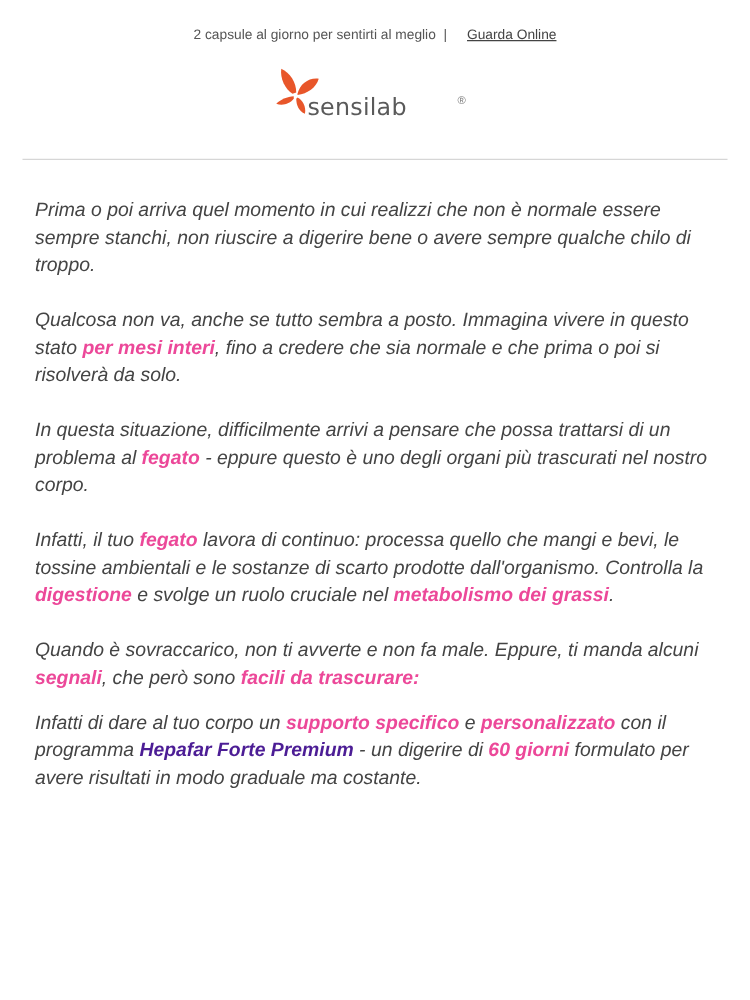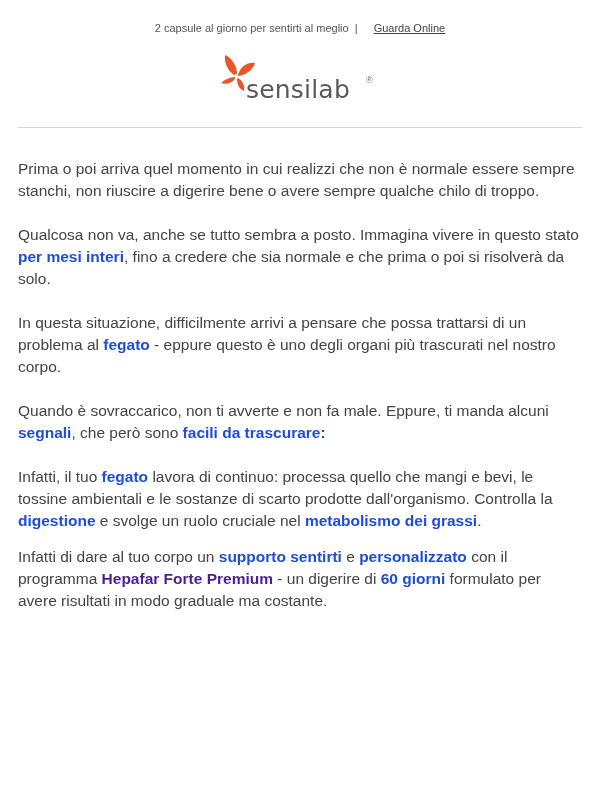--- a/index.html
+++ b/index.html
@@ -3,26 +3,26 @@
 <meta charset="utf-8">
 <style>
   html, body { margin: 0; padding: 0; background: #ffffff; }
   body { width: 600px; height: 800px; overflow: hidden; font-family: "Liberation Sans", sans-serif; color: #444444; }
   .preheader { text-align: center; font-size: 11px; color: #555555; padding-top: 21px; height: 14px; line-height: 14px; }
   .preheader .sep { margin-left: 3px; margin-right: 13px; }
   .preheader a { color: #444444; text-decoration: underline; }
   .logo { display: flex; justify-content: center; align-items: flex-end; height: 62px; margin-top: 18px; }
   .logo-inner { position: relative; width: 160px; height: 62px; }
   .logo svg.butterfly { position: absolute; left: 0; top: 0; }
-  .logo .wordmark { position: absolute; left: 26px; top: 22px; font-family: "DejaVu Sans", sans-serif; font-size: 25px; color: #5a5a5a; letter-spacing: 0.2px; }
+  .logo .wordmark { position: absolute; left: 26px; top: 22px; font-family: "DejaVu Sans", sans-serif; font-size: 19px; color: #5a5a5a; letter-spacing: 0.2px; }
   .logo .reg { position: absolute; left: 146px; top: 22px; font-size: 9px; color: #777; }
   .divider { margin: 12px 18px 0 18px; border: none; border-top: 1px solid #d6d6d6; height: 0; }
   .content { padding: 0 18px; font-size: 15.5px; line-height: 22px; color: #444444; }
-  .content p { margin: 0; }
-  .content b { color: #1d4ed8; }
+  .content p { margin: 10px; font-style: italic; }
+  .content b { color: #ec4899; }
   .p1 { margin-top: 30px !important; }
   .gap { margin-top: 22px !important; }
   ul.signs { margin: 13px 0 0 0; padding-left: 40px; list-style: disc; }
   ul.signs li { line-height: 22px; }
   .orange { color: #4c1d95; font-weight: bold; }
   .p6 { margin-top: 12px !important; }
   .p7 { margin-top: 14px !important; }
 </style>
 </head>
 <body>
@@ -48,20 +48,20 @@
 
 <hr class="divider">
 
 <div class="content">
   <p class="p1">Prima o poi arriva quel momento in cui realizzi che non è normale essere sempre stanchi, non riuscire a digerire bene o avere sempre qualche chilo di troppo.</p>
 
   <p class="gap"><span>Qualcosa non va, anche se tutto sembra a posto. Immagina vivere in questo stato </span><b>per mesi interi</b><span>, fino a credere che sia normale e che prima o poi si risolverà da solo.</span></p>
 
   <p class="gap"><span>In questa situazione, difficilmente arrivi a pensare che possa trattarsi di un problema al </span><b>fegato</b><span> - eppure questo è uno degli organi più trascurati nel nostro corpo.</span></p>
 
+  <p class="gap"><span>Infatti, il tuo </span><b>fegato</b><span> lavora di continuo: processa quello che mangi e bevi, le tossine ambientali e le sostanze di scarto prodotte dall'organismo. Controlla la </span><b>digestione</b><span> e svolge un ruolo cruciale nel </span><b>metabolismo dei grassi</b><span>.</span></p>
+
   <p class="gap"><span>Quando è sovraccarico, non ti avverte e non fa male. Eppure, ti manda alcuni </span><b>segnali</b><span>, che però sono </span><b>facili da trascurare:</b></p>
-
-  <p class="gap"><span>Infatti, il tuo </span><b>fegato</b><span> lavora di continuo: processa quello che mangi e bevi, le tossine ambientali e le sostanze di scarto prodotte dall'organismo. Controlla la </span><b>digestione</b><span> e svolge un ruolo cruciale nel </span><b>metabolismo dei grassi</b><span>.</span></p>
 
 
 
-  <p class="p7"><span>Infatti di dare al tuo corpo un </span><b>supporto sentirti</b><span> e </span><b>personalizzato</b><span> con il programma </span><a href="#" class="orange" style="text-decoration:none;">Hepafar Forte Premium</a><span> - un digerire di </span><b>60 giorni</b><span> formulato per avere risultati in modo graduale ma costante.</span></p>
+  <p class="p7"><span>Infatti di dare al tuo corpo un </span><b>supporto specifico</b><span> e </span><b>personalizzato</b><span> con il programma </span><a href="#" class="orange" style="text-decoration:none;">Hepafar Forte Premium</a><span> - un digerire di </span><b>60 giorni</b><span> formulato per avere risultati in modo graduale ma costante.</span></p>
 </div>
 
 </body></html>

